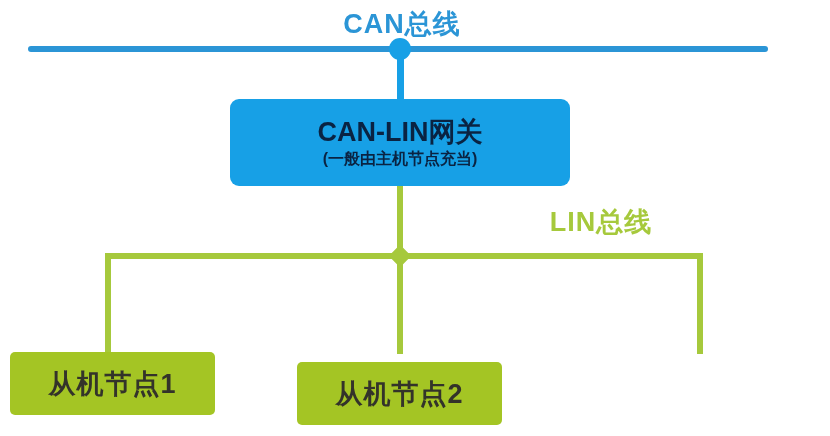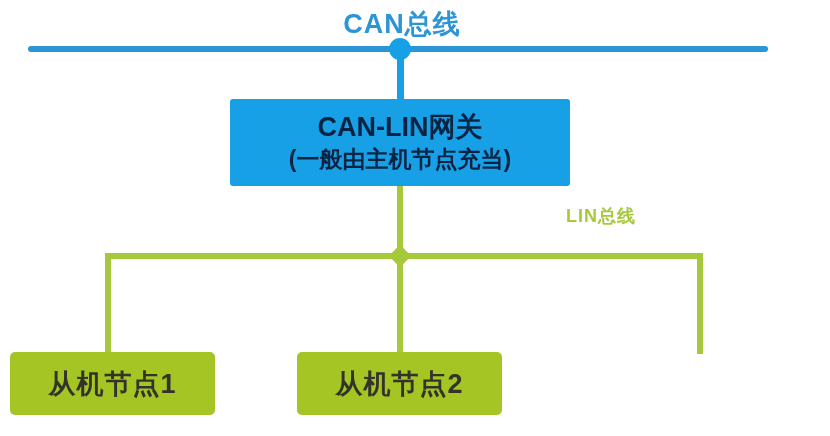--- a/index.html
+++ b/index.html
@@ -39,58 +39,58 @@
     position: absolute; left: 389px; top: 38px;
     width: 22px; height: 22px; border-radius: 50%;
     background: var(--box_blue);
   }
   .can-gateway-connector {
     left: 397px; top: 50px; width: 7px; height: 52px;
     background: var(--box_blue);
   }
   .gateway-box {
     position: absolute; left: 230px; top: 99px; width: 340px; height: 87px;
-    background: var(--box_blue); border-radius: 3px;
+    background: var(--box_blue); border-radius: 9px;
     display: flex; flex-direction: column; align-items: center; justify-content: center;
     color: var(--gateway_text); text-align: center;
   }
   .gateway-title { font-size: 27px; font-weight: 700; line-height: 1.25; }
-  .gateway-subtitle { font-size: 23px; font-weight: 700; line-height: 1.25; }
+  .gateway-subtitle { font-size: 16px; font-weight: 700; line-height: 1.25; }
   .lin-drop-connector {
     left: 397px; top: 186px; width: 6px; height: 168px;
     background: var(--lin_green);
   }
   .lin-bus-line {
     left: 105px; top: 253px; width: 598px; height: 6px;
     background: var(--lin_green);
   }
   .lin-left-drop  { left: 105px; top: 253px; width: 6px; height: 101px; background: var(--lin_green); }
   .lin-right-drop { left: 697px; top: 253px; width: 6px; height: 101px; background: var(--lin_green); }
   .lin-junction-dot {
     position: absolute; left: 392px; top: 248px;
     width: 16px; height: 16px; border-radius: 4px;
     transform: rotate(45deg);
     background: var(--lin_green);
   }
   .lin-bus-label {
     position: absolute; left: 601px; top: 204px;
     transform: translateX(-50%);
     color: var(--lin_green);
-    font-size: 18px; font-weight: 600; letter-spacing: 1px;
+    font-size: 27px; font-weight: 600; letter-spacing: 1px;
     white-space: nowrap;
   }
   .slave-box {
     position: absolute; top: 352px; height: 63px;
     background: var(--box_green); border-radius: 5px;
     display: flex; align-items: center; justify-content: center;
     color: var(--slave_text);
     font-size: 27px; font-weight: 700; letter-spacing: 1px;
   }
   .slave-1 { left: 10px;  width: 205px; }
-  .slave-2 { left: 297px; width: 205px; }
+  .slave-2 { left: 297px; width: 205px; margin-top: 10px; }
   .slave-3 { left: 600px; width: 207px; }
 </style>
 </head>
 <body>
 
 <div class="stage">
 
   <div class="can-bus-label">CAN总线</div>
   <div class="h-line can-bus-line"></div>
   <div class="can-junction-dot"></div>

